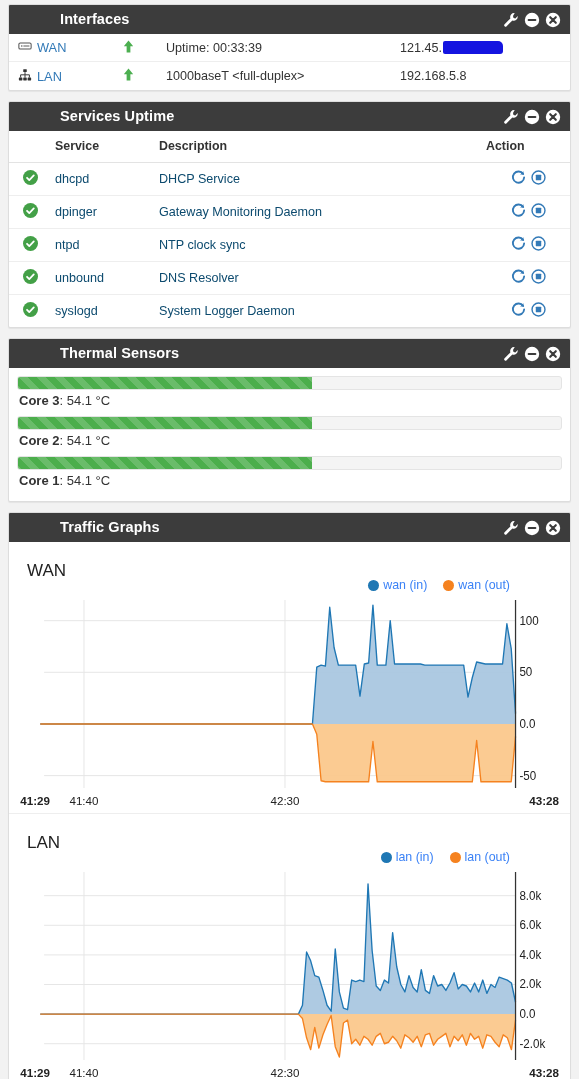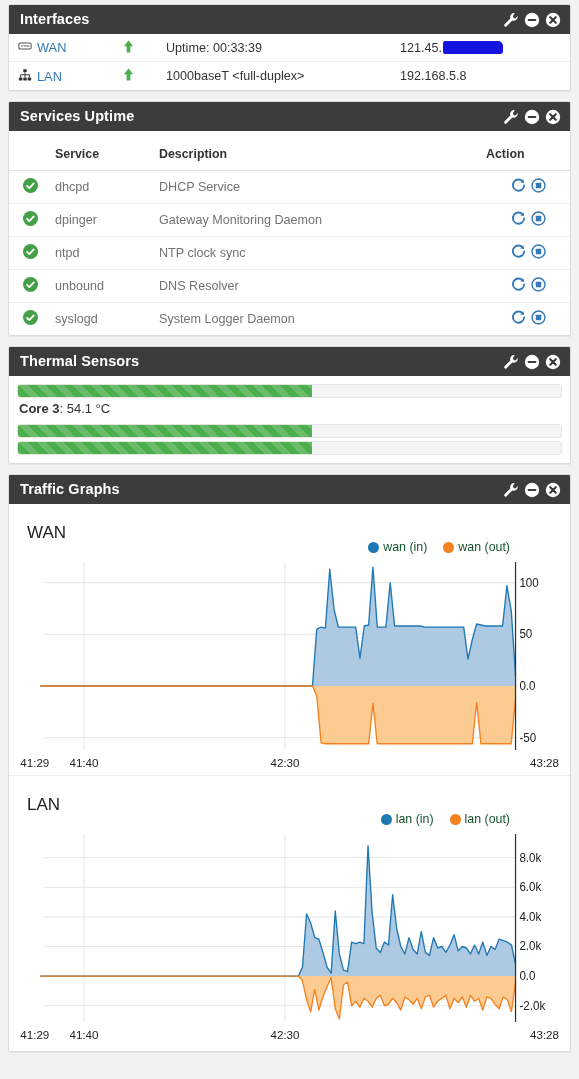--- a/index.html
+++ b/index.html
@@ -28,20 +28,21 @@
     display: flex;
     align-items: center;
     padding: 0 9px 0 11px;
   }
   .panel-title {
     font-size: 14.5px;
     font-weight: bold;
     letter-spacing: .1px;
     flex: 1 1 auto;
     line-height: 1;
+    margin-left: 40px;
   }
   .panel-tools { display: flex; align-items: center; gap: 5px; }
   .tool { width: 16px; height: 16px; display: block; cursor: pointer; }
   .tool svg { display: block; }
 
   
   .if-row {
     display: flex;
     align-items: center;
     height: 28px;
@@ -62,33 +63,33 @@
   .redaction {
     display: inline-block;
     width: 60px; height: 13px;
     background: #1414e0;
     margin-left: 1px;
     border-radius: 2px 5px 3px 2px;
     vertical-align: middle;
   }
 
   
-  table.svc { width: 100%; border-collapse: collapse; font-size: 12.6px; margin-top: 8px; }
+  table.svc { width: 100%; border-collapse: collapse; font-size: 12.6px; }
   table.svc th {
     text-align: left;
     font-weight: bold;
     color: #333;
     padding: 8px 0 9px 0;
     font-size: 12.4px;
     border-bottom: 1px solid #e3e3e3;
   }
   table.svc td {
     padding: 7px 0;
     border-bottom: 1px solid #eee;
-    color: #737373;
+    color: #0c4a6e;
     vertical-align: middle;
   }
   table.svc tr:last-child td { border-bottom: none; }
   .col-status { width: 46px; padding-left: 14px !important; }
   .col-name   { width: 104px; }
   .col-desc   { }
   .col-action { width: 84px; text-align: center; }
   .act { display: inline-flex; gap: 5px; align-items: center; justify-content: center; }
   .act span { cursor: pointer; display: block; }
 
@@ -120,32 +121,32 @@
 
   
   .graph-block { padding: 6px 8px 2px 8px; border-bottom: 1px solid #eee; }
   .graph-block:last-child { border-bottom: none; padding-bottom: 6px; }
   .graph-top {
     display: flex; align-items: center;
     padding: 1px 0 2px 10px;
   }
   .graph-name { font-size: 17px; color: #222; flex: 1 1 auto; }
   .legend { display: flex; gap: 16px; align-items: center; padding-right: 52px; }
-  .legend-item { display: flex; align-items: center; gap: 4px; font-size: 12.4px; color: #14532d; margin-top: 29px; }
+  .legend-item { display: flex; align-items: center; gap: 4px; font-size: 12.4px; color: #3b82f6; margin-top: 29px; }
   .dot { width: 11px; height: 11px; border-radius: 50%; display: block; }
   .dot.in  { background: #1f77b4; }
   .dot.out { background: #f5821f; }
   .chart-wrap { position: relative; }
   .chart-wrap svg { display: block; width: 100%; }
   .xaxis {
     position: relative; height: 17px;
     font-size: 11.6px; color: #222;
   }
   .xaxis span { position: absolute; top: 0; white-space: nowrap; }
-  .xaxis span.bold { font-weight: normal; }
+  .xaxis span.bold { font-weight: bold; }
 </style>
 </head>
 <body>
 
 <div class="page">
 
   <section class="panel">
     <div class="panel-head">
       <div class="panel-title">Interfaces</div>
       <div class="panel-tools">
@@ -382,25 +383,31 @@
         </div>
         <div class="tbar-label">
           <b>Core 3</b><span>: </span><span>54.1 °C</span>
         </div>
       </div>
 
       <div>
         <div class="tbar-track">
           <div class="tbar-fill" id="tb1" style="width: 54.1%;"></div>
         </div>
+        <div class="tbar-label">
+          <b>Core 2</b><span>: </span><span>54.1 °C</span>
+        </div>
       </div>
 
       <div>
         <div class="tbar-track">
           <div class="tbar-fill" id="tb2" style="width: 54.1%;"></div>
+        </div>
+        <div class="tbar-label">
+          <b>Core 1</b><span>: </span><span>54.1 °C</span>
         </div>
       </div>
 
 
     </div>
   </section>
 
   <section class="panel">
     <div class="panel-head">
       <div class="panel-title">Traffic Graphs</div>

